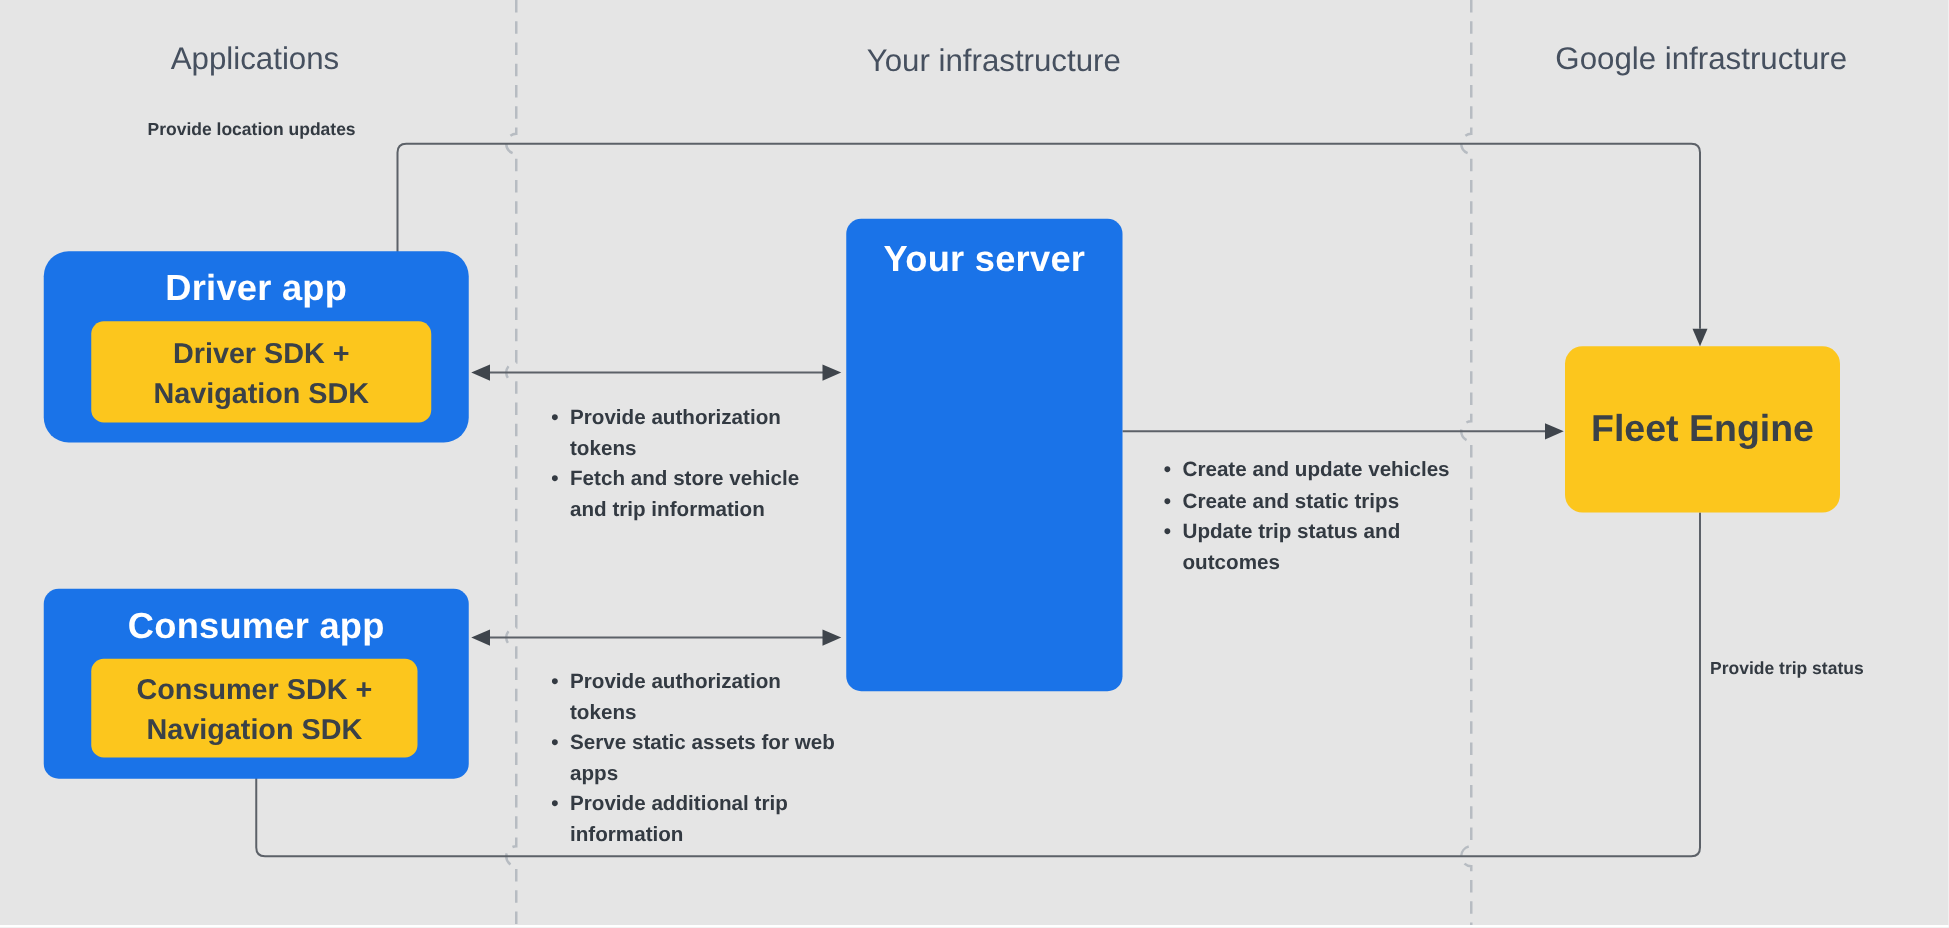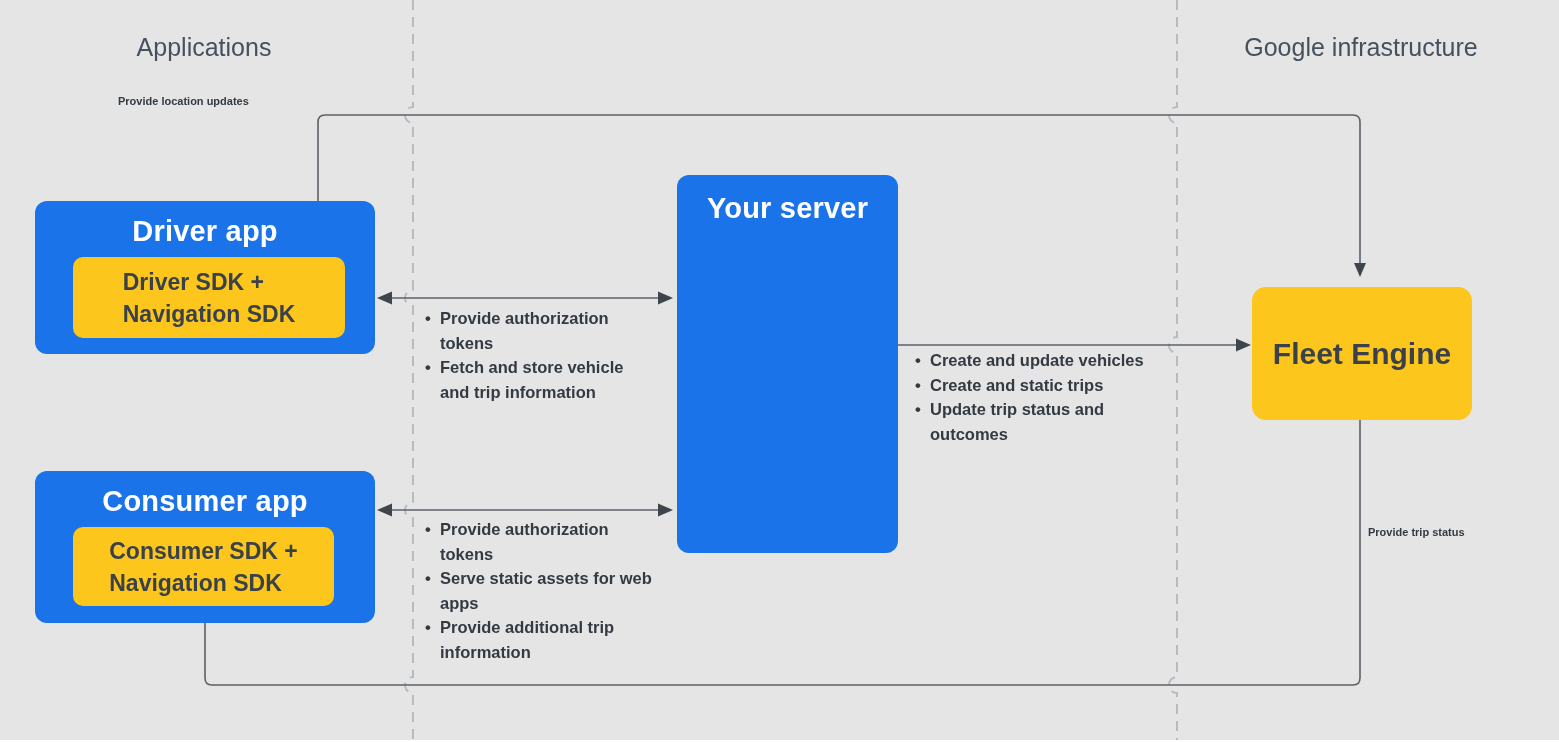--- a/index.html
+++ b/index.html
@@ -30,48 +30,48 @@
     font-size:29px;
     letter-spacing:0.2px;
   }
   .sdk-box{
     position:absolute;
     background:#fcc61d;
     border-radius:10px;
     display:flex;
     align-items:center;
     justify-content:center;
-    text-align:left;
+    text-align:center;
     font-weight:bold;
     font-size:23px;
     line-height:32px;
     color:#3a4148;
     white-space:pre-line;
   }
   .fleet{
     position:absolute;
     background:#fcc61d;
     border-radius:14px;
     display:flex;
     align-items:center;
     justify-content:center;
     font-weight:bold;
     font-size:30px;
     color:#3a4148;
   }
   .edge-label{
     position:absolute;
-    font-size:11px;
+    font-size:14px;
     font-weight:bold;
     color:#333a42;
     white-space:nowrap;
   }
   .bullet-list{
     position:absolute;
-    margin:0;padding:0;
+    margin:16px;padding:0;
     list-style:none;
   }
   .bullet-list li{
     position:relative;
     padding-left:15px;
     font-size:16.5px;
     font-weight:bold;
     line-height:24.5px;
     color:#333a42;
   }
@@ -103,42 +103,43 @@
     <polygon points="673,510 658,503.5 658,516.5" fill="#3f454c"></polygon>
 
     <line x1="898" y1="345" x2="1236" y2="345" stroke="#5c6168" stroke-width="1.6"></line>
     <polygon points="1251,345 1236,338.5 1236,351.5" fill="#3f454c"></polygon>
 
     <path d="M1360,410 L1360,678 Q1360,685 1353,685 L212,685 Q205,685 205,678 L205,613" fill="none" stroke="#5c6168" stroke-width="1.6"></path>
     <polygon points="205,599 198.5,614 211.5,614" fill="#3f454c"></polygon>
   </svg>
 
   <div class="col-header" style="left:204px; top:33px;">Applications</div>
+  <div class="col-header" style="left:795px; top:35px;">Your infrastructure</div>
   <div class="col-header" style="left:1361px; top:33px;">Google infrastructure</div>
 
   <div class="edge-label" style="left:118px; top:95px;">Provide location updates</div>
   <div class="edge-label" style="left:1368px; top:526px;">Provide trip status</div>
 
-  <div class="node" style="left:35px; top:201px; width:340px; height:153px;">
+  <div class="node" style="left:35px; top:201px; width:340px; height:153px;border-radius:20px;">
     <div class="node-title" style="margin-top:14px;">Driver app</div>
     <div class="sdk-box" style="left:38px; top:56px; width:272px; height:81px;">Driver SDK +
 Navigation SDK</div>
   </div>
 
   <div class="node" style="left:35px; top:446px; width:340px; height:152px;margin-top:25px;">
     <div class="node-title" style="margin-top:14px;">Consumer app</div>
     <div class="sdk-box" style="left:38px; top:56px; width:261px; height:79px;">Consumer SDK +
 Navigation SDK</div>
   </div>
 
   <div class="node" style="left:677px; top:175px; width:221px; height:378px;">
     <div class="node-title" style="margin-top:17px;">Your server</div>
   </div>
 
-  <div class="fleet" style="left:1252px; top:287px; width:220px; height:133px;">Fleet Engine</div>
+  <div class="fleet" style="left:1252px; top:277px; width:220px; height:133px;">Fleet Engine</div>
 
   <ul class="bullet-list" style="left:425px; top:306px; width:232px;">
       <li>Provide authorization tokens</li>
       <li>Fetch and store vehicle and trip information</li>
     </ul>
   <ul class="bullet-list" style="left:915px; top:348px; width:255px;">
       <li>Create and update vehicles</li>
       <li>Create and static trips</li>
       <li>Update trip status and outcomes</li>
     </ul>

